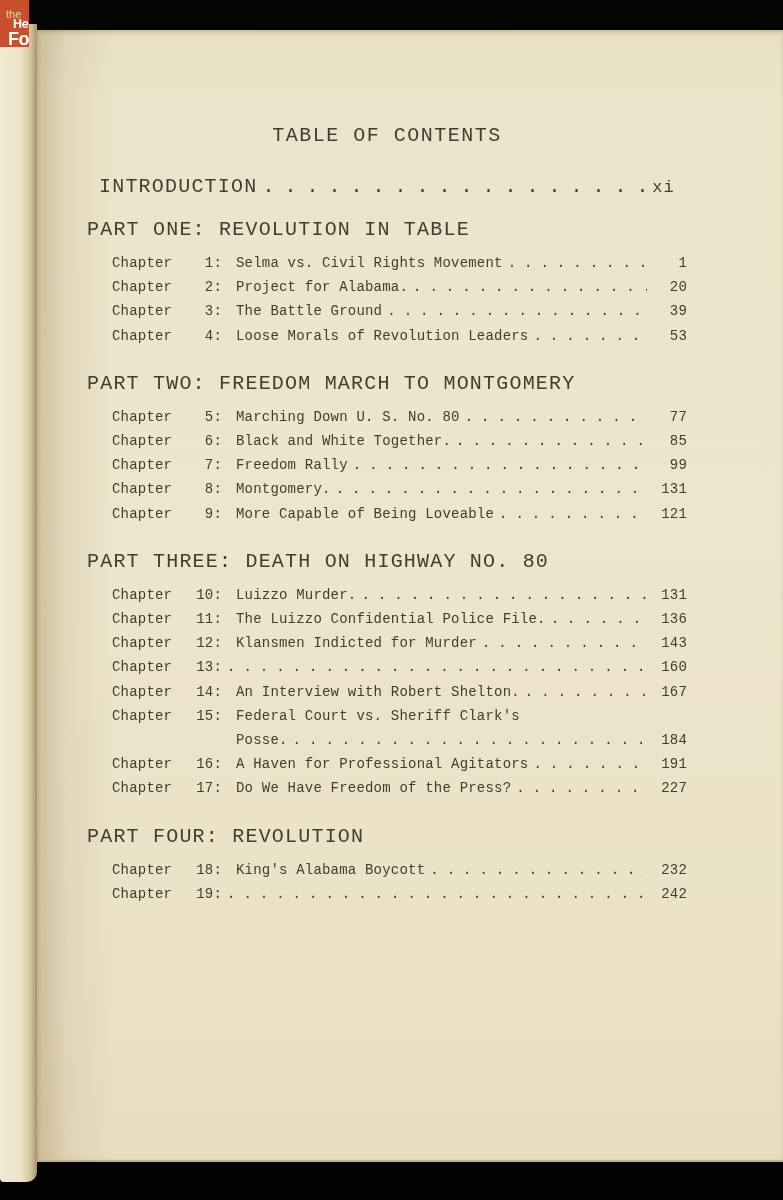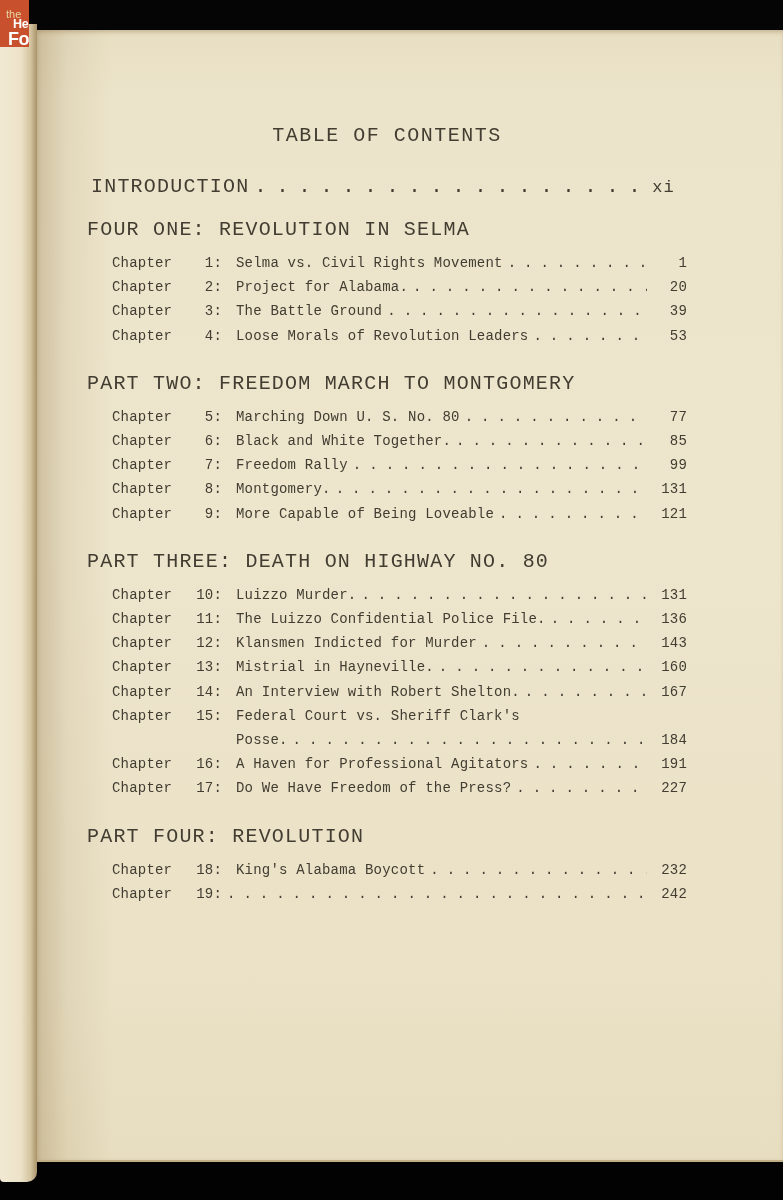--- a/index.html
+++ b/index.html
@@ -35,21 +35,21 @@
   }
 
   .toc-title {
     position:absolute; top:94px; left:0; width:100%;
     text-align:center; font-size:20px; letter-spacing:1.5px; white-space:pre;
   }
 
   .toc-line { display:flex; align-items:baseline; white-space:nowrap; }
 
   .intro-row {
-    position:absolute; top:145px; left:4px; right:0;
+    position:absolute; top:145px; left:12px; right:0;
     font-size:20px; letter-spacing:1.2px;
   }
   .intro-row .pg { font-size:17px; padding-right:12px; }
 
   .parts { position:absolute; top:164px; left:0; right:0; }
   .part { margin-top:24px; }
   .part-heading {
     font-size:20px; font-weight:normal; letter-spacing:1.2px;
     line-height:24px; white-space:pre;
   }
@@ -98,21 +98,21 @@
       <div class="toc-title">TABLE OF CONTENTS</div>
 
       <div class="toc-line intro-row">
         <span>INTRODUCTION</span>
         <span class="leader"></span>
         <span class="pg">xi</span>
       </div>
 
       <div class="parts">
   <section class="part">
-    <h2 class="part-heading">FOUR ONE: REVOLUTION IN SELMA</h2>
+    <h2 class="part-heading">PART ONE: REVOLUTION IN TABLE</h2>
     <div class="chapters">
   <div class="toc-line toc-row">
     <span class="ch-label">Chapter</span>
     <span class="ch-num">1:</span>
     <span class="ch-title">Selma vs. Civil Rights Movement</span>
     <span class="leader"></span>
     <span class="ch-page">1</span>
   </div>
 
   <div class="toc-line toc-row">
@@ -209,21 +209,20 @@
     <span class="ch-label">Chapter</span>
     <span class="ch-num">12:</span>
     <span class="ch-title">Klansmen Indicted for Murder</span>
     <span class="leader"></span>
     <span class="ch-page">143</span>
   </div>
 
   <div class="toc-line toc-row">
     <span class="ch-label">Chapter</span>
     <span class="ch-num">13:</span>
-    <span class="ch-title">Mistrial in Hayneville.</span>
     <span class="leader"></span>
     <span class="ch-page">160</span>
   </div>
 
   <div class="toc-line toc-row">
     <span class="ch-label">Chapter</span>
     <span class="ch-num">14:</span>
     <span class="ch-title">An Interview with Robert Shelton.</span>
     <span class="leader"></span>
     <span class="ch-page">167</span>

